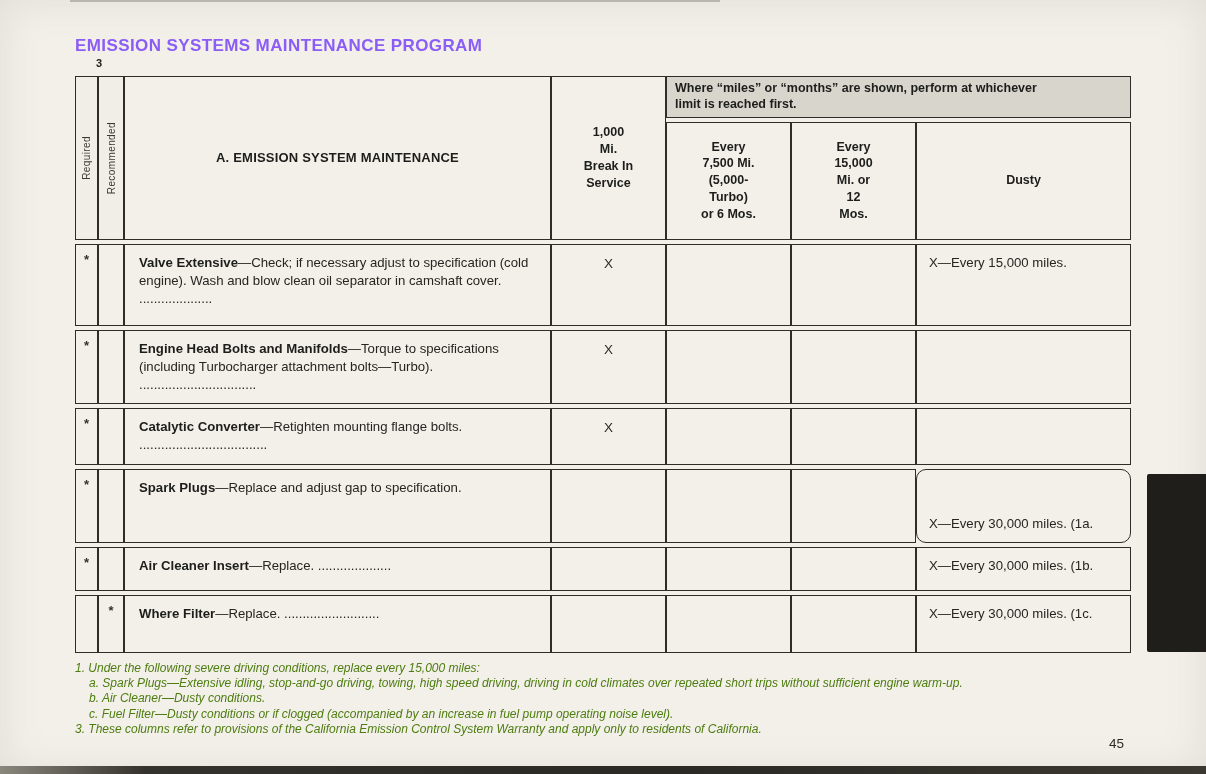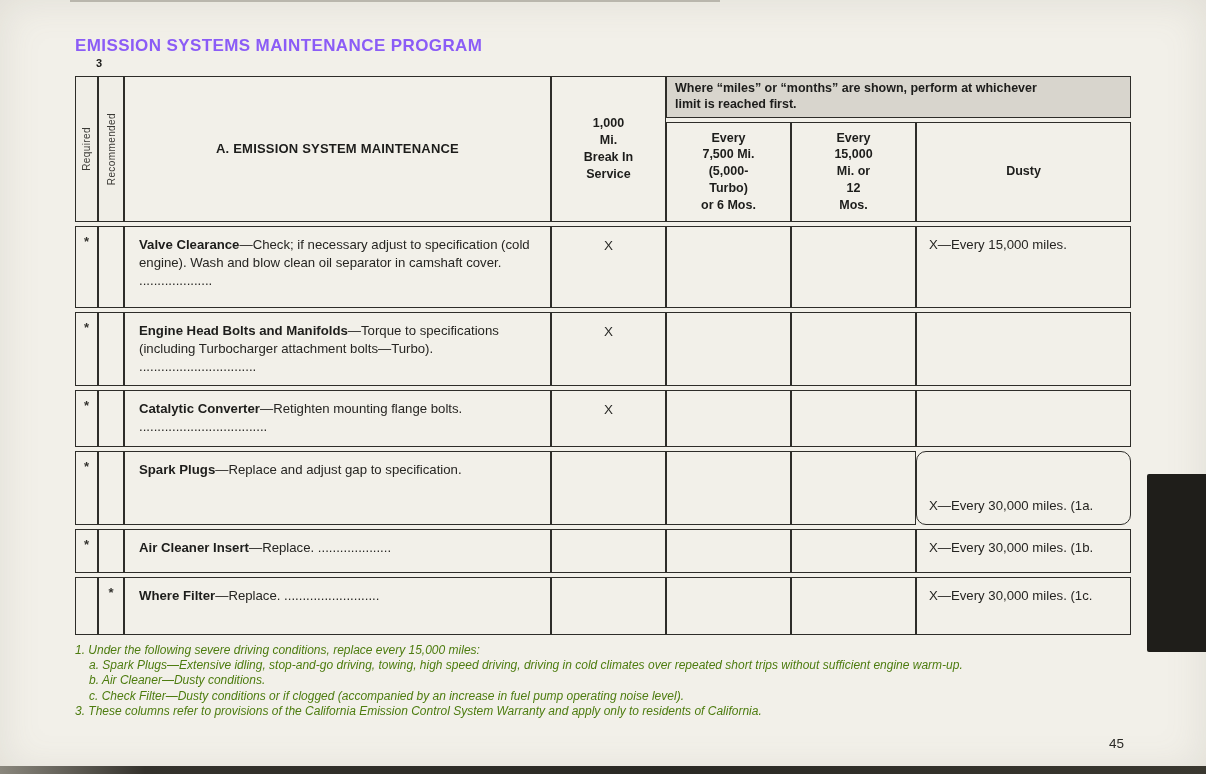--- a/index.html
+++ b/index.html
@@ -72,21 +72,21 @@
     color:#1d1d1b;
   }
   .col-head{
     vertical-align:middle !important;
     text-align:center;
     font-size:12.5px;
     font-weight:bold;
     line-height:1.35;
     white-space:pre-line;
     color:#1d1d1b;
-    padding:7px 2px !important;
+    padding:16px 2px !important;
   }
   .mark-cell{
     text-align:center;
     font-size:13px;
     font-weight:bold;
     color:#33322e;
     padding-top:7px !important;
   }
   .item-cell{
     padding:9px 10px 9px 14px !important;
@@ -195,21 +195,21 @@
 Mi. or
 12
 Mos.</th>
           <th class="col-head">Dusty</th>
         </tr>
       </thead>
       <tbody>
         <tr class="r1">
           <td class="mark-cell">*</td>
           <td class="mark-cell"></td>
-          <td class="item-cell"><span class="item-name">Valve Clearance</span><span>—Check; if necessary adjust to specification (cold engine). Wash and blow clean oil separator in camshaft cover.  ....................</span></td>
+          <td class="item-cell"><span class="item-name">Valve Extensive</span><span>—Check; if necessary adjust to specification (cold engine). Wash and blow clean oil separator in camshaft cover.  ....................</span></td>
           <td class="x-cell">X</td>
           <td class="x-cell"></td>
           <td class="x-cell"></td>
           <td class="other-cell">X—Every 15,000 miles.</td>
         </tr>
         <tr class="r2">
           <td class="mark-cell">*</td>
           <td class="mark-cell"></td>
           <td class="item-cell"><span class="item-name">Engine Head Bolts and Manifolds</span><span>—Torque to specifications (including Turbocharger attachment bolts—Turbo).  ................................</span></td>
           <td class="x-cell">X</td>
@@ -253,21 +253,21 @@
           <td class="x-cell"></td>
           <td class="other-cell">X—Every 30,000 miles. (1c.</td>
         </tr>
       </tbody>
     </table>
 
     <div class="footnotes">
       <div class="fn">1. Under the following severe driving conditions, replace every 15,000 miles:</div>
       <div class="fn sub">a. Spark Plugs—Extensive idling, stop-and-go driving, towing, high speed driving, driving in cold climates over repeated short trips without sufficient engine warm-up.</div>
       <div class="fn sub">b. Air Cleaner—Dusty conditions.</div>
-      <div class="fn sub">c. Check Filter—Dusty conditions or if clogged (accompanied by an increase in fuel pump operating noise level).</div>
+      <div class="fn sub">c. Fuel Filter—Dusty conditions or if clogged (accompanied by an increase in fuel pump operating noise level).</div>
       <div class="fn">3. These columns refer to provisions of the California Emission Control System Warranty and apply only to residents of California.</div>
     </div>
   </div>
 
   <div class="page-number">45</div>
   <div class="side-tab"></div>
   <div class="bottom-edge"></div>
 </div>
 
 </body></html>

